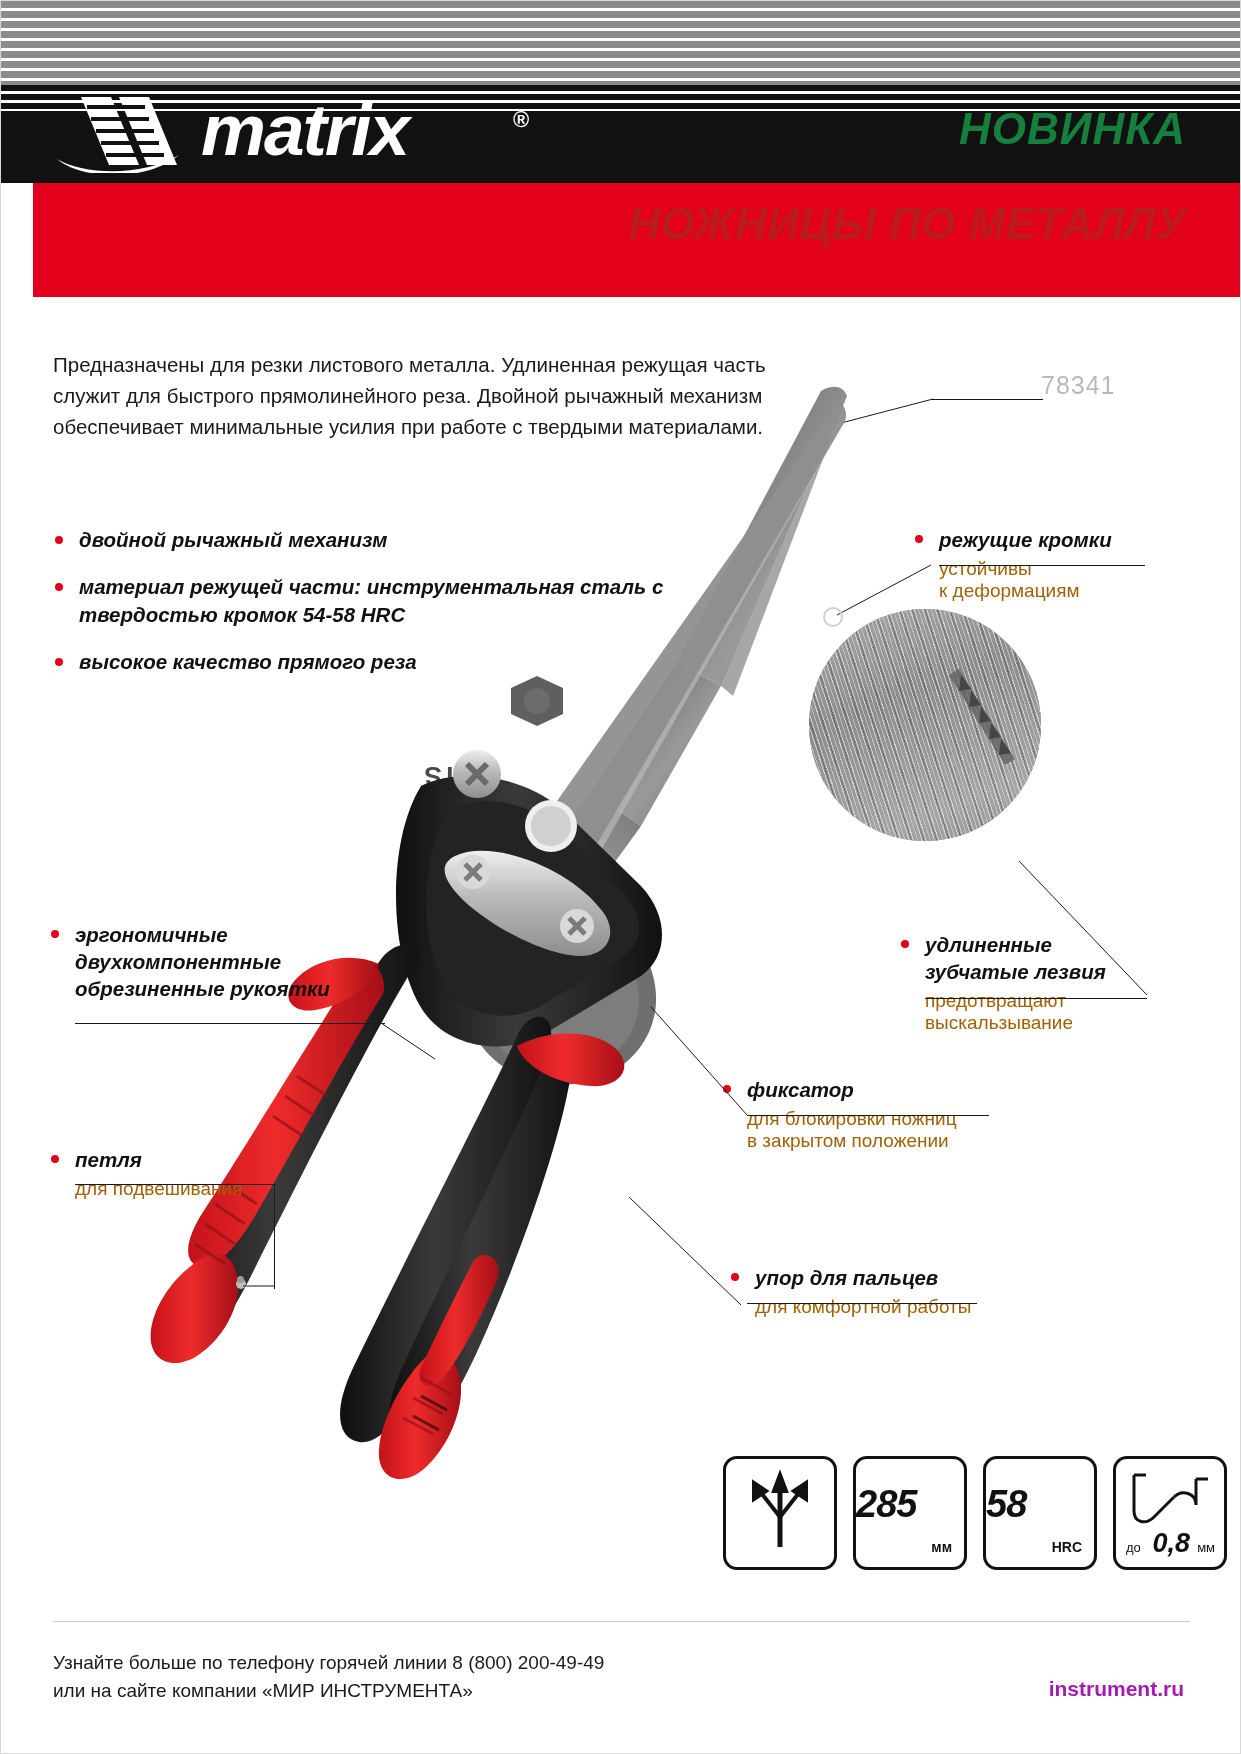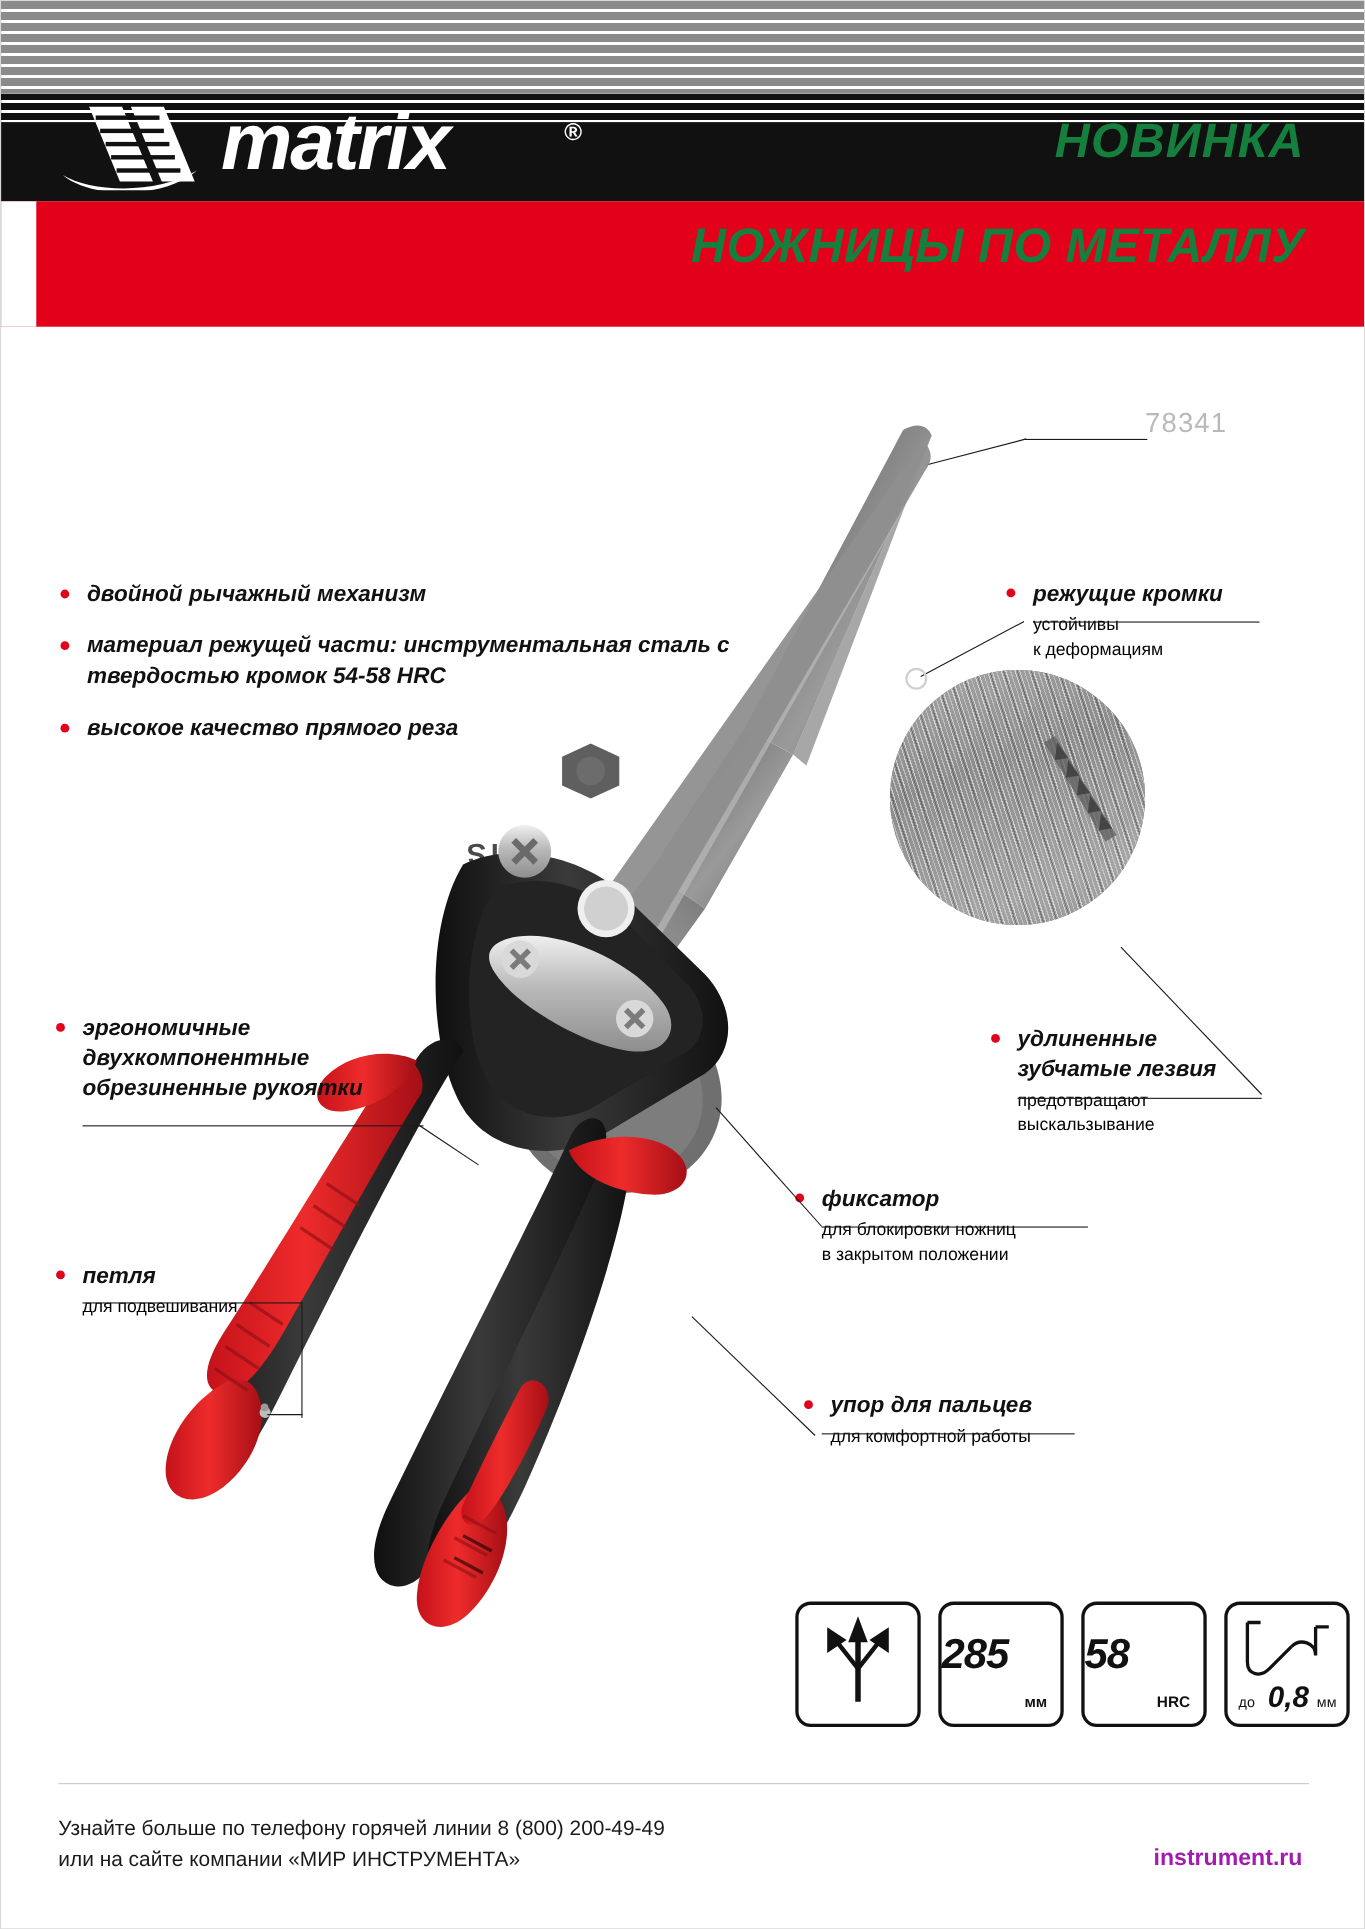--- a/index.html
+++ b/index.html
@@ -108,21 +108,21 @@
     right: 56px; top: 103px;
     color: #15803d;
     font-size: 44px;
     font-weight: bold;
     font-style: italic;
     letter-spacing: 1px;
   }
   .product-title {
     position: absolute;
     right: 56px; top: 198px;
-    color: #15803d;
+    color: #b91c1c;
     font-size: 44px;
     font-weight: bold;
     font-style: italic;
     letter-spacing: 0.5px;
     text-align: center;
   }
 
   
   .intro {
     position: absolute;
@@ -182,23 +182,23 @@
   }
   .callout .title::before {
     content: "";
     position: absolute;
     left: 0px; top: 9px;
     width: 8px; height: 8px;
     border-radius: 50%;
     background: #e2001a;
   }
   .callout .sub {
-    font-size: 16px;
+    font-size: 19px;
     line-height: 22px;
-    color: #000000;
+    color: #a16207;
     margin-top: 5px;
   }
   .callout.right .title { padding-left: 24px; }
 
   .rule {
     position: absolute;
     background: #1a1a1a;
     height: 1px;
   }
   .vrule {
@@ -352,20 +352,21 @@
         </g>
       </svg>
       <div class="logo-text">matrix</div>
       <div class="logo-reg">®</div>
     </div>
 
     <div class="novinka">НОВИНКА</div>
     <div class="product-title">НОЖНИЦЫ ПО МЕТАЛЛУ</div>
   </div>
 
+  <div class="intro">Предназначены для резки листового металла. Удлиненная режущая часть служит для  быстрого прямолинейного реза. Двойной рычажный механизм обеспечивает минимальные усилия при работе с твердыми материалами.</div>
 
   <div class="features">
     <div class="feature">двойной рычажный механизм</div>
     <div class="feature">материал режущей части: инструментальная сталь с твердостью кромок 54-58 HRC</div>
     <div class="feature">высокое качество прямого реза</div>
   </div>
 
   <div class="art-code">78341</div>
 
   <div class="rule" style="left:930px; top:398px; width:112px;"></div>

